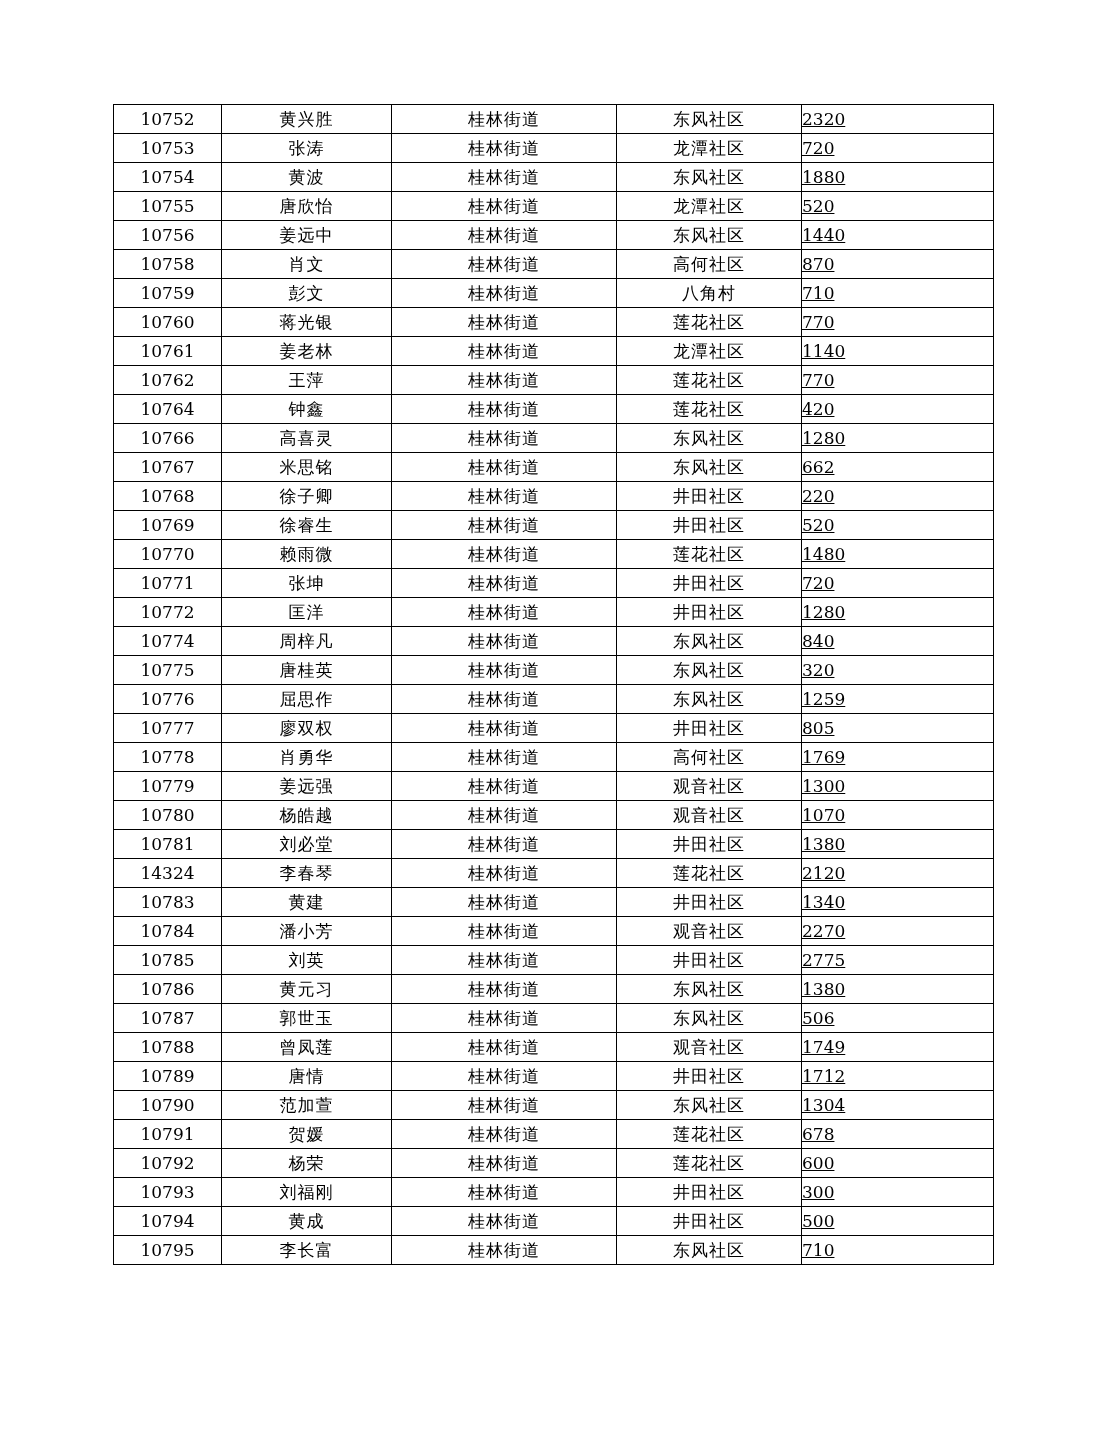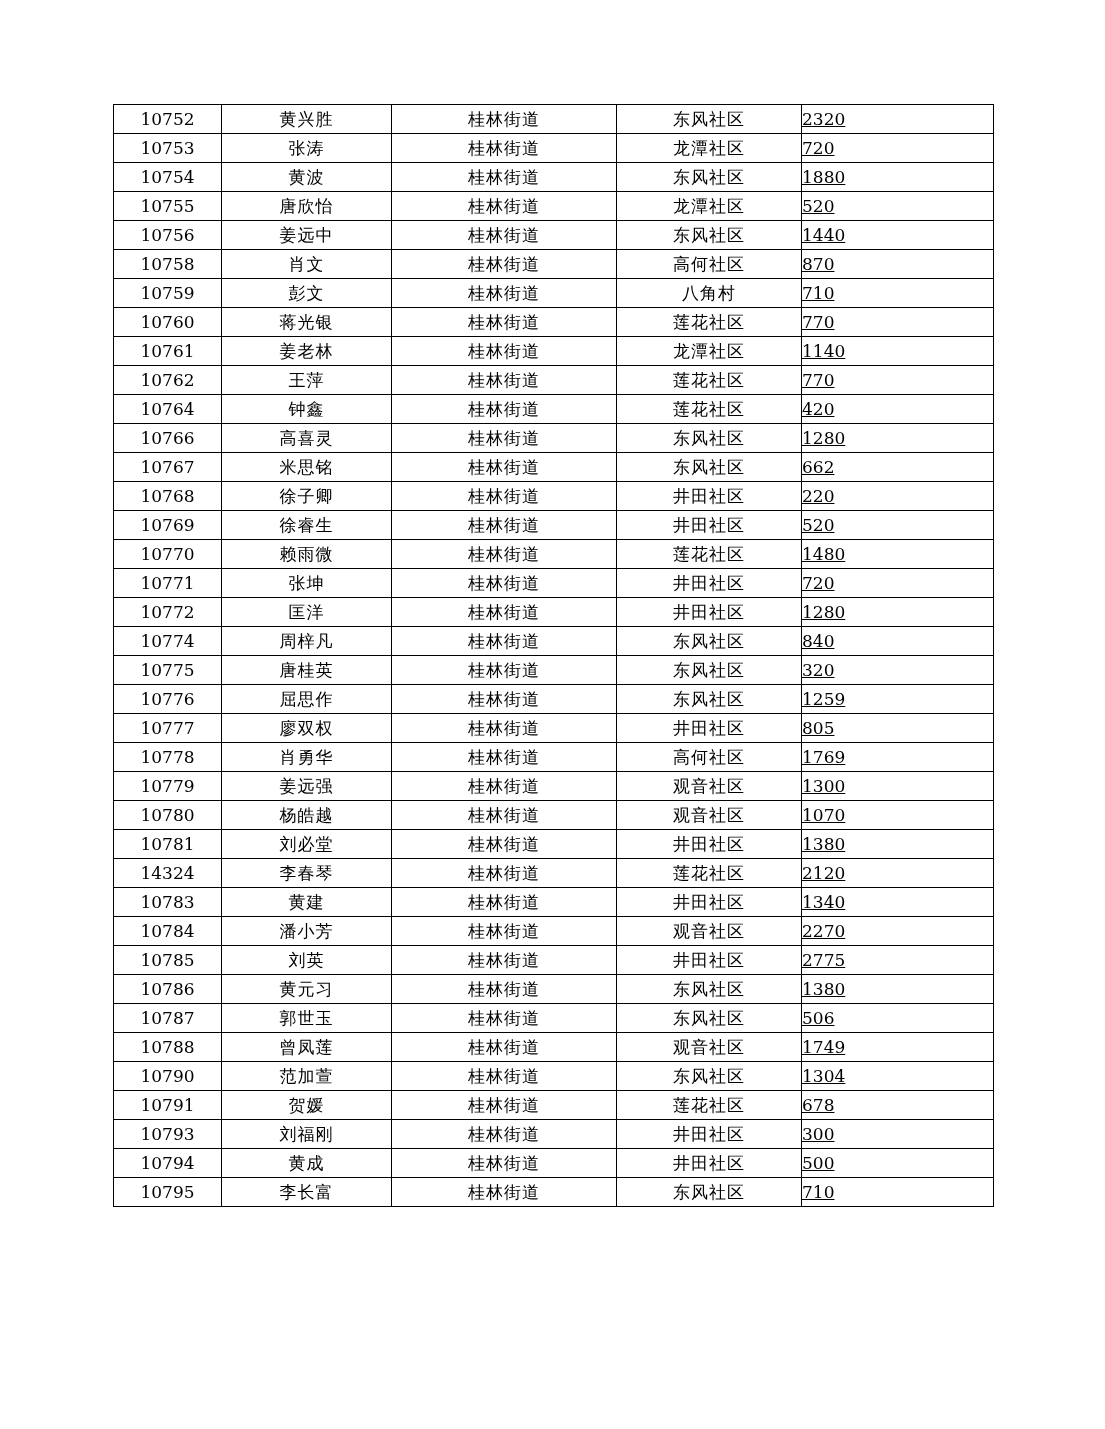--- a/index.html
+++ b/index.html
@@ -301,32 +301,46 @@
             <td class="amt-cell">506</td>
           </tr>
           <tr>
             <td class="id-cell">10788</td>
             <td class="name-cell">曾凤莲</td>
             <td class="street-cell">桂林街道</td>
             <td class="comm-cell">观音社区</td>
             <td class="amt-cell">1749</td>
           </tr>
           <tr>
+            <td class="id-cell">10789</td>
+            <td class="name-cell">唐情</td>
+            <td class="street-cell">桂林街道</td>
+            <td class="comm-cell">井田社区</td>
+            <td class="amt-cell">1712</td>
+          </tr>
+          <tr>
             <td class="id-cell">10790</td>
             <td class="name-cell">范加萱</td>
             <td class="street-cell">桂林街道</td>
             <td class="comm-cell">东风社区</td>
             <td class="amt-cell">1304</td>
           </tr>
           <tr>
             <td class="id-cell">10791</td>
             <td class="name-cell">贺媛</td>
             <td class="street-cell">桂林街道</td>
             <td class="comm-cell">莲花社区</td>
             <td class="amt-cell">678</td>
+          </tr>
+          <tr>
+            <td class="id-cell">10792</td>
+            <td class="name-cell">杨荣</td>
+            <td class="street-cell">桂林街道</td>
+            <td class="comm-cell">莲花社区</td>
+            <td class="amt-cell">600</td>
           </tr>
           <tr>
             <td class="id-cell">10793</td>
             <td class="name-cell">刘福刚</td>
             <td class="street-cell">桂林街道</td>
             <td class="comm-cell">井田社区</td>
             <td class="amt-cell">300</td>
           </tr>
           <tr>
             <td class="id-cell">10794</td>

